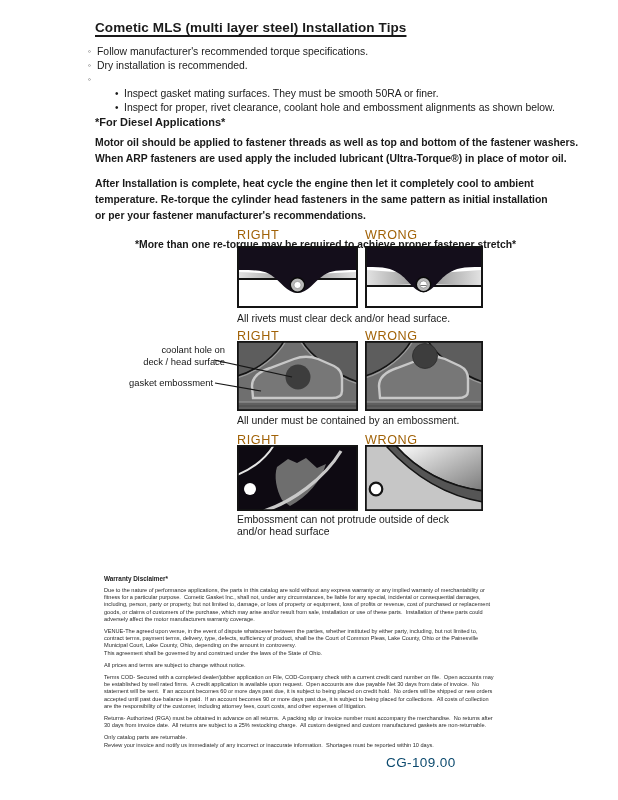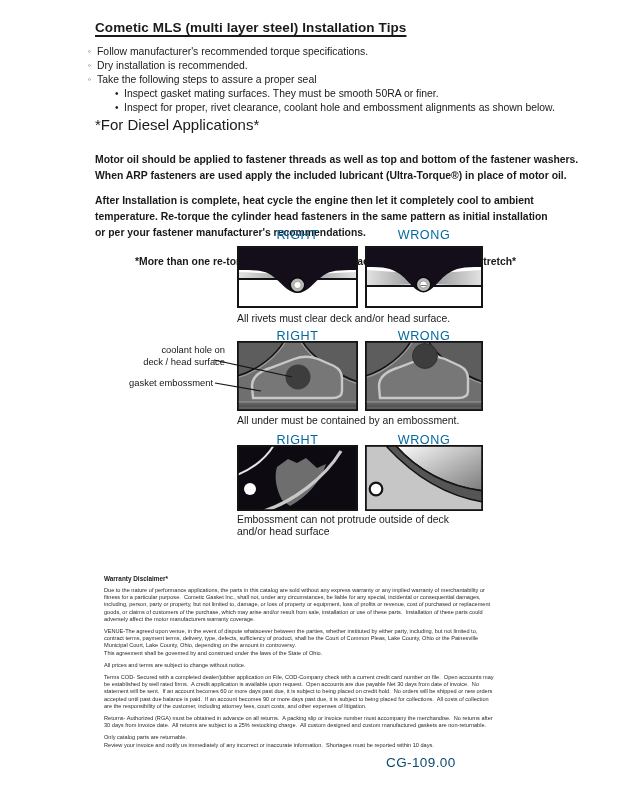--- a/index.html
+++ b/index.html
@@ -7,24 +7,24 @@
         font-family:"Liberation Sans",sans-serif;color:#1a1a1a;}
   .abs{position:absolute;}
   .page-title{left:95px;top:20px;font-size:13.5px;font-weight:bold;letter-spacing:.1px;
         text-decoration:underline;text-decoration-thickness:1.5px;text-underline-offset:3px;}
   .tips{left:88px;top:45px;font-size:10.4px;}
   .tip-line{display:flex;align-items:flex-start;line-height:13.8px;}
   .tip-line .m{width:9px;flex:0 0 9px;font-size:8px;line-height:14px;}
   .tip-line.sub{margin-left:27px;}
   .tip-line.sub .m{font-size:10px;}
   .diesel{left:95px;top:116px;font-size:10.4px;}
-  .diesel-heading{font-size:15px;font-weight:normal;margin:0 0 19px 0;}
+  .diesel-heading{font-size:11px;font-weight:bold;margin:0 0 7px 0;}
   .diesel p{margin:0 0 9px 0;line-height:16px;white-space:pre;font-weight:bold;}
   .diesel .note{margin-top:13px;margin-left:40px;}
-  .dg-label{font-size:12.6px;letter-spacing:.6px;text-align:center;color:#0369a1;}
+  .dg-label{font-size:12.6px;letter-spacing:.6px;text-align:left;color:#a16207;}
   .dg-caption{font-size:10.4px;line-height:11.5px;white-space:pre;}
   .callout{width:113px;text-align:right;font-size:9.4px;line-height:11.6px;white-space:pre;color:#161616;}
   .legal{left:104px;top:575px;width:470px;}
   .legal-heading{font-size:6.4px;font-weight:bold;margin:0 0 5px 0;}
   .legal p{margin:0 0 5px 0;font-size:5.6px;line-height:7.2px;white-space:pre;color:#2a2a2a;}
   .doc-code{left:386px;top:755px;font-size:13.5px;letter-spacing:.4px;color:#0c4a6e;}
   svg{display:block;}
   .overlay{pointer-events:none;}
 </style>
 </head>
@@ -38,21 +38,20 @@
     <div class="tip-line">
       <span class="m">◦</span>
       <span>Follow manufacturer's recommended torque specifications.</span>
     </div>
     <div class="tip-line">
       <span class="m">◦</span>
       <span>Dry installation is recommended.</span>
     </div>
     <div class="tip-line">
       <span class="m">◦</span>
-      <span>Take the following steps to assure a proper seal</span>
     </div>
     <div class="tip-line sub">
       <span class="m">•</span>
       <span>Inspect gasket mating surfaces.  They must be smooth 50RA or finer.</span>
     </div>
     <div class="tip-line sub">
       <span class="m">•</span>
       <span>Inspect for proper, rivet clearance, coolant hole and embossment alignments as shown below.</span>
     </div>
   </div>

